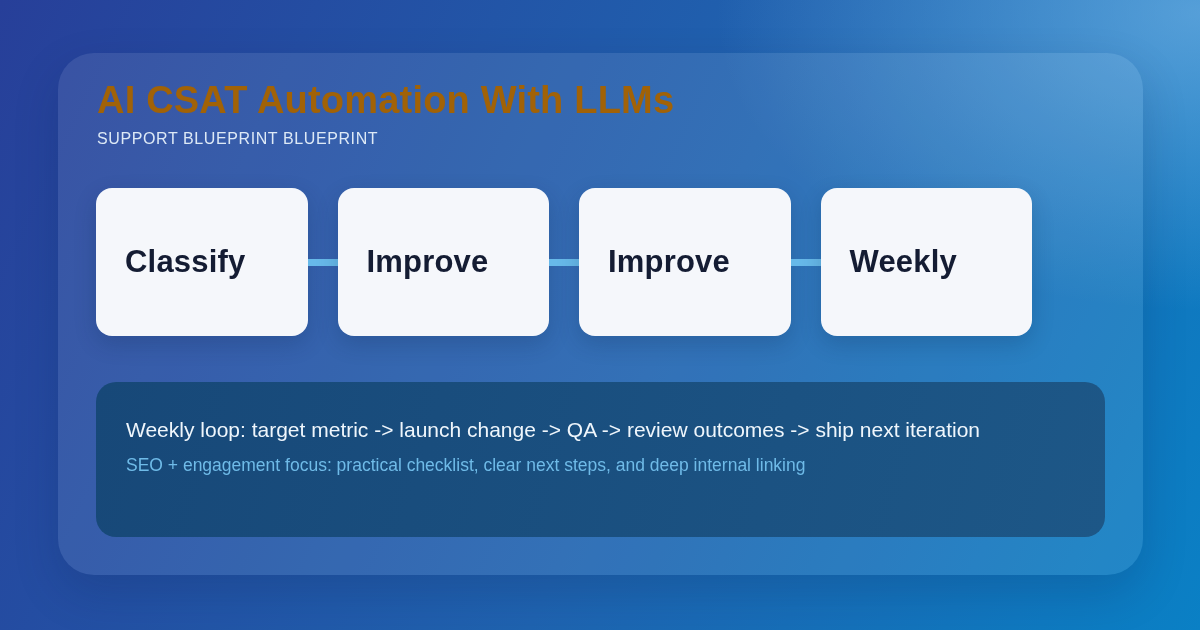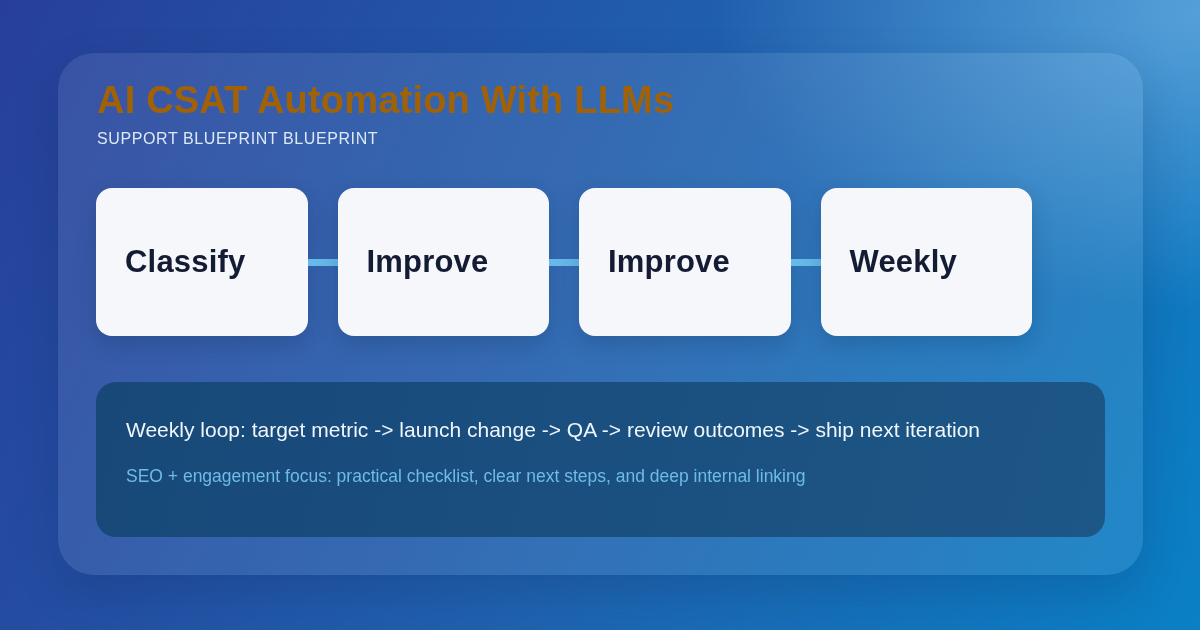--- a/index.html
+++ b/index.html
@@ -89,21 +89,21 @@
     box-sizing: border-box;
     padding: 34px 14px 0 30px;
   }
   .summary-line-1 {
     font-size: 21px;
     line-height: 27px;
     font-weight: 400;
     color: #eff6fc;
   }
   .summary-line-2 {
-    margin-top: 22px;
+    margin-top: 11px;
     font-size: 17.5px;
     line-height: 22px;
     font-weight: 400;
     color: #6fbbe8;
   }
 </style>
 </head>
 <body>
 
 <div class="card">

